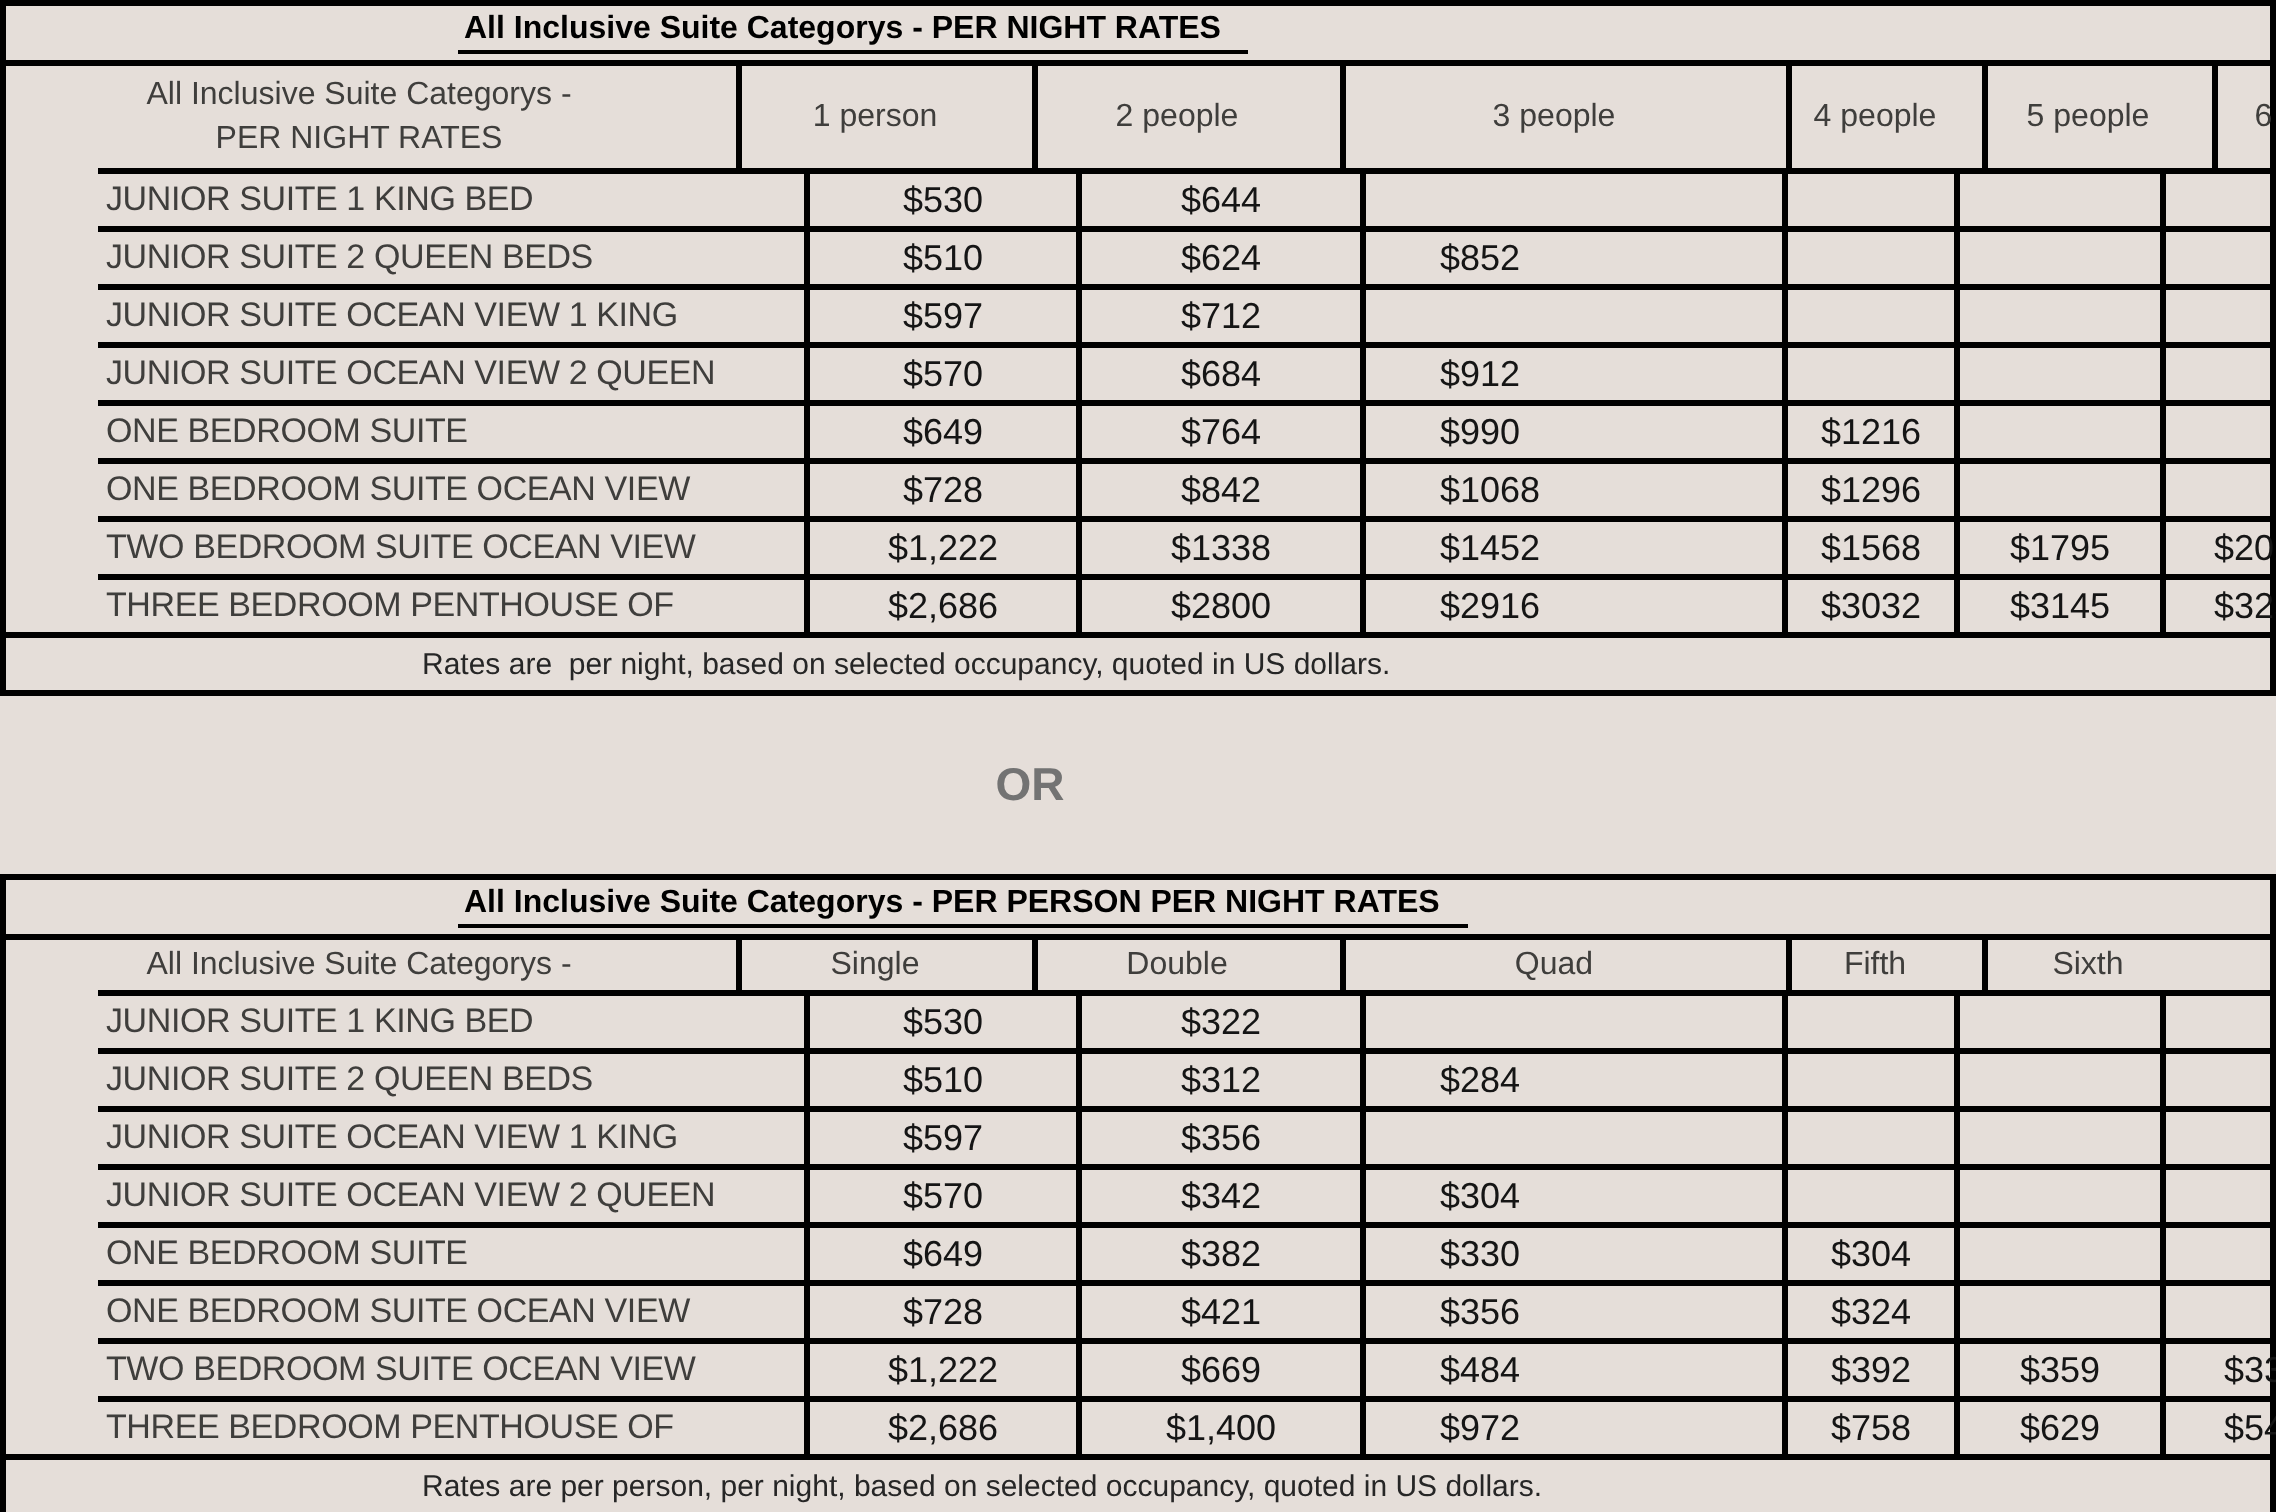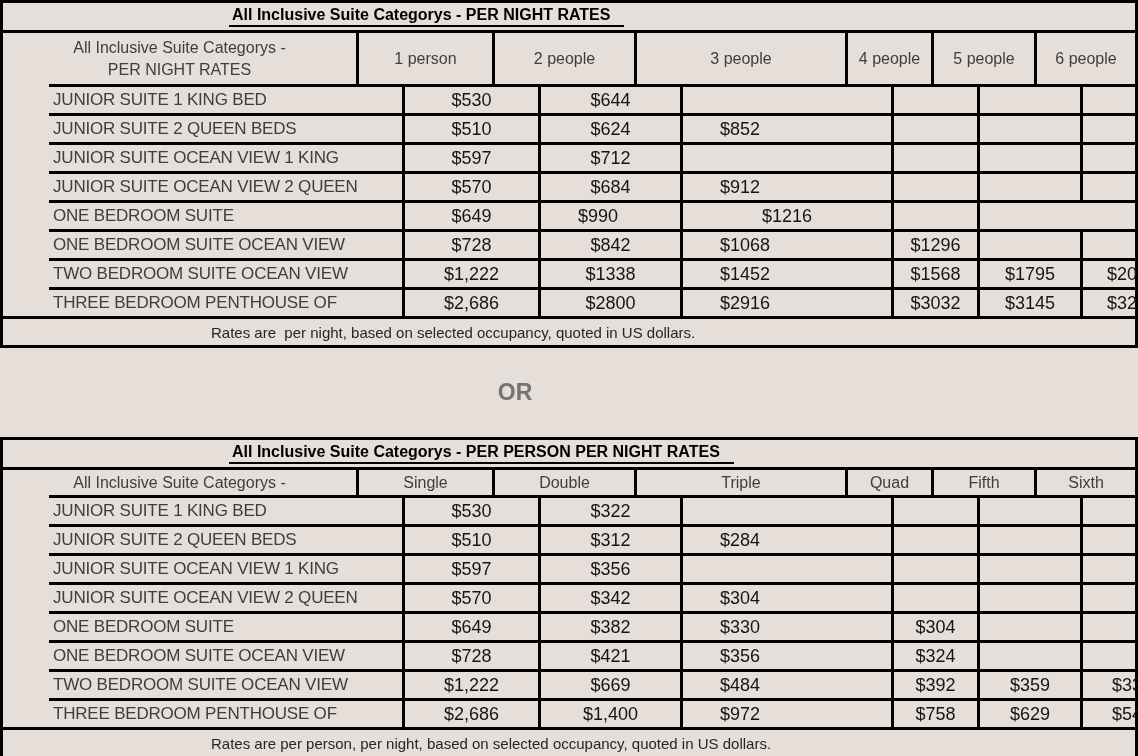--- a/index.html
+++ b/index.html
@@ -15,21 +15,21 @@
   .rate-table.t2{border-bottom:none;}
   .grid-row{display:grid;grid-template-columns:353px 136px 142px 211px 86px 103px 101px;}
   .cell{display:flex;align-items:center;justify-content:center;
         border-left:3px solid var(--border);overflow:hidden;box-sizing:border-box;}
   .cell.c0{border-left:none;justify-content:flex-start;padding-left:4px;}
   .title-row{height:27px;display:flex;align-items:center;
              padding-left:226px;box-sizing:border-box;}
   .title-text{font-size:16px;font-weight:bold;color:var(--title);
               border-bottom:2px solid var(--title);padding:0 14px 1px 3px;white-space:pre;}
   .header-row{border-top:3px solid var(--border);box-sizing:border-box;
-              font-size:16px;color:var(--header);}
+              font-size:16px;color:var(--header);gap:12px;}
   .header-row.h1{height:54px;}
   .header-row.h2{height:28px;}
   .header-label{flex-direction:column;justify-content:center !important;
                 padding-left:0 !important;text-align:center;line-height:1.35;}
   .data-row{height:29px;border-top:3px solid var(--border);box-sizing:border-box;margin-left:46px;}
   .data-row .cell{font-size:18px;color:var(--value);}
   .data-row .cell.c0{font-size:17px;color:var(--label);letter-spacing:-0.2px;white-space:nowrap;}
   .data-row .cell.c3{justify-content:flex-start;padding-left:37px;}
   .footer-row{border-top:3px solid var(--border);box-sizing:border-box;
               display:flex;align-items:center;justify-content:flex-start;padding-left:208px;
@@ -94,20 +94,21 @@
           <div class="cell c1">$570</div>
           <div class="cell c2">$684</div>
           <div class="cell c3">$912</div>
           <div class="cell c4"></div>
           <div class="cell c5"></div>
           <div class="cell c6"></div>
         </div>
         <div class="grid-row data-row">
           <div class="cell c0">ONE BEDROOM SUITE</div>
           <div class="cell c1">$649</div>
+          <div class="cell c2">$764</div>
           <div class="cell c3">$990</div>
           <div class="cell c4">$1216</div>
           <div class="cell c5"></div>
           <div class="cell c6"></div>
         </div>
         <div class="grid-row data-row">
           <div class="cell c0">ONE BEDROOM SUITE OCEAN VIEW</div>
           <div class="cell c1">$728</div>
           <div class="cell c2">$842</div>
           <div class="cell c3">$1068</div>
@@ -146,21 +147,20 @@
   <section class="rate-table t2">
     <div class="title-row">
       <span class="title-text">All Inclusive Suite Categorys - PER PERSON PER NIGHT RATES</span>
     </div>
     <div class="grid-row header-row h2">
       <div class="cell c0 header-label">
         <div>All Inclusive Suite Categorys -</div>
       </div>
       <div class="cell c1">Single</div>
       <div class="cell c2">Double</div>
-      <div class="cell c3">Triple</div>
       <div class="cell c4">Quad</div>
       <div class="cell c5">Fifth</div>
       <div class="cell c6">Sixth</div>
     </div>
     <div id="t2-body">
         <div class="grid-row data-row">
           <div class="cell c0">JUNIOR SUITE 1 KING BED</div>
           <div class="cell c1">$530</div>
           <div class="cell c2">$322</div>
           <div class="cell c3"></div>

